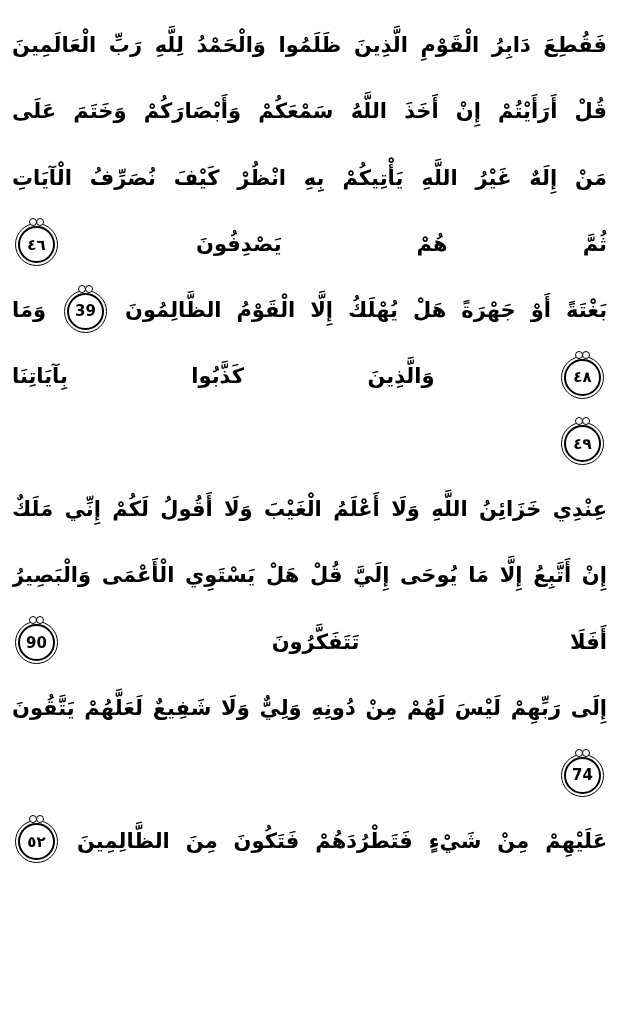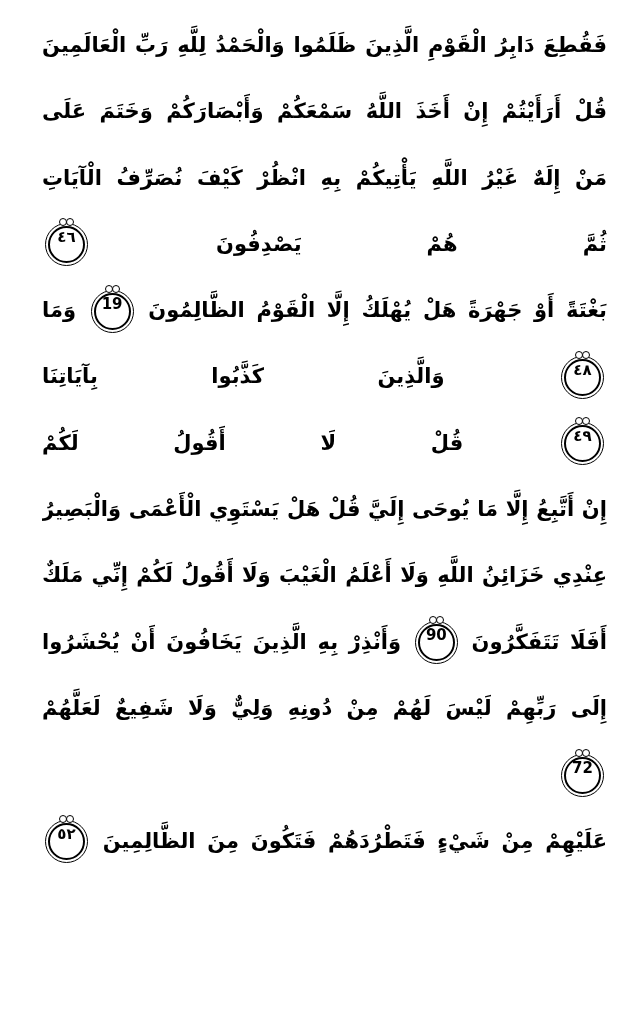--- a/index.html
+++ b/index.html
@@ -4,42 +4,42 @@
 <style>
   html, body { margin: 0; padding: 0; }
   body {
     width: 633px; height: 1024px;
     background: #ffffff;
     overflow: hidden;
   }
   .page {
     box-sizing: border-box;
     width: 633px; height: 1024px;
-    padding: 12px 26px 0 42px;
+    padding: 12px 26px 0 12px;
     direction: rtl;
     font-family: "DejaVu Sans", sans-serif;
     color: #000000;
   }
   .line {
     height: 66.3px;
     line-height: 66.3px;
     font-size: 21px;
     font-weight: bold;
     text-align: justify;
     text-align-last: justify;
     overflow: hidden;
     white-space: normal;
   }
   .txt {
     letter-spacing: 0.2px;
   }
   .marker {
     position: relative;
     display: inline-flex;
-    align-items: flex-start;
+    align-items: center;
     justify-content: center;
     box-sizing: border-box;
     width: 37px; height: 37px;
     border: 2px solid #000;
     border-radius: 50%;
     outline: 1.4px solid #000;
     outline-offset: 2.5px;
     background: #fff;
     vertical-align: middle;
     line-height: normal;
@@ -66,33 +66,33 @@
 <body>
 
 <div class="page">
     <div class="line"><span class="txt">فَقُطِعَ دَابِرُ الْقَوْمِ الَّذِينَ ظَلَمُوا وَالْحَمْدُ لِلَّهِ رَبِّ الْعَالَمِينَ</span>  </div>
     <div class="line"><span class="txt">قُلْ أَرَأَيْتُمْ إِنْ أَخَذَ اللَّهُ سَمْعَكُمْ وَأَبْصَارَكُمْ وَخَتَمَ عَلَى قُلُوبِكُمْ</span> </div>
     <div class="line"><span class="txt">مَنْ إِلَهٌ غَيْرُ اللَّهِ يَأْتِيكُمْ بِهِ انْظُرْ كَيْفَ نُصَرِّفُ الْآيَاتِ</span> </div>
     <div class="line"><span class="txt">ثُمَّ هُمْ يَصْدِفُونَ</span> <span class="marker">
         <span class="num">٤٦</span>
       </span>  </div>
     <div class="line"><span class="txt">بَغْتَةً أَوْ جَهْرَةً هَلْ يُهْلَكُ إِلَّا الْقَوْمُ الظَّالِمُونَ</span> <span class="marker">
-        <span class="num">19</span>
+        <span class="num">39</span>
       </span> <span class="txt">وَمَا</span> </div>
     <div class="line"> <span class="marker">
         <span class="num">٤٨</span>
       </span> <span class="txt">وَالَّذِينَ كَذَّبُوا بِآيَاتِنَا</span> </div>
     <div class="line"> <span class="marker">
         <span class="num">٤٩</span>
-      </span> <span class="txt">قُلْ لَا أَقُولُ لَكُمْ</span> </div>
+      </span>  </div>
+    <div class="line"><span class="txt">عِنْدِي خَزَائِنُ اللَّهِ وَلَا أَعْلَمُ الْغَيْبَ وَلَا أَقُولُ لَكُمْ إِنِّي مَلَكٌ</span> </div>
     <div class="line"><span class="txt">إِنْ أَتَّبِعُ إِلَّا مَا يُوحَى إِلَيَّ قُلْ هَلْ يَسْتَوِي الْأَعْمَى وَالْبَصِيرُ</span> </div>
-    <div class="line"><span class="txt">عِنْدِي خَزَائِنُ اللَّهِ وَلَا أَعْلَمُ الْغَيْبَ وَلَا أَقُولُ لَكُمْ إِنِّي مَلَكٌ</span> </div>
     <div class="line"><span class="txt">أَفَلَا تَتَفَكَّرُونَ</span> <span class="marker">
         <span class="num">90</span>
-      </span> <span class="txt">وَأَنْذِرْ بِهِ الَّذِينَ يَخَافُونَ أَنْ يُحْشَرُوا</span> </div>
+      </span>  </div>
     <div class="line"><span class="txt">إِلَى رَبِّهِمْ لَيْسَ لَهُمْ مِنْ دُونِهِ وَلِيٌّ وَلَا شَفِيعٌ لَعَلَّهُمْ يَتَّقُونَ</span> </div>
     <div class="line"><span class="marker">
-        <span class="num">72</span>
+        <span class="num">74</span>
       </span>  </div>
     <div class="line"><span class="txt">عَلَيْهِمْ مِنْ شَيْءٍ فَتَطْرُدَهُمْ فَتَكُونَ مِنَ الظَّالِمِينَ</span> <span class="marker">
         <span class="num">٥٢</span>
       </span> </div>
   </div>
 
 </body></html>

